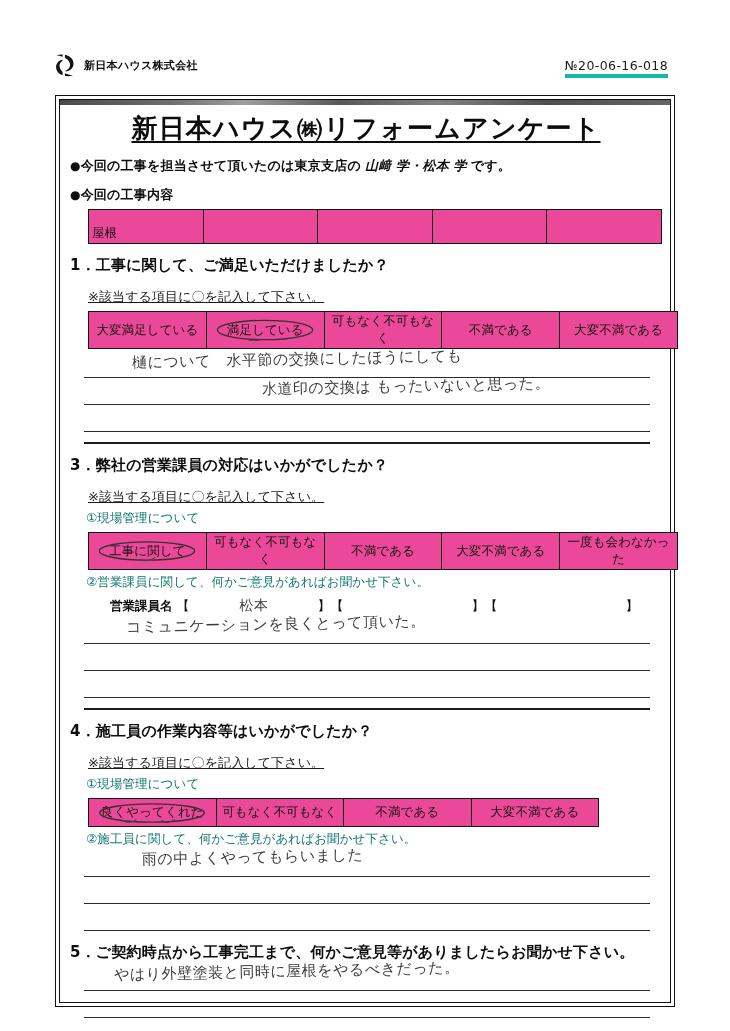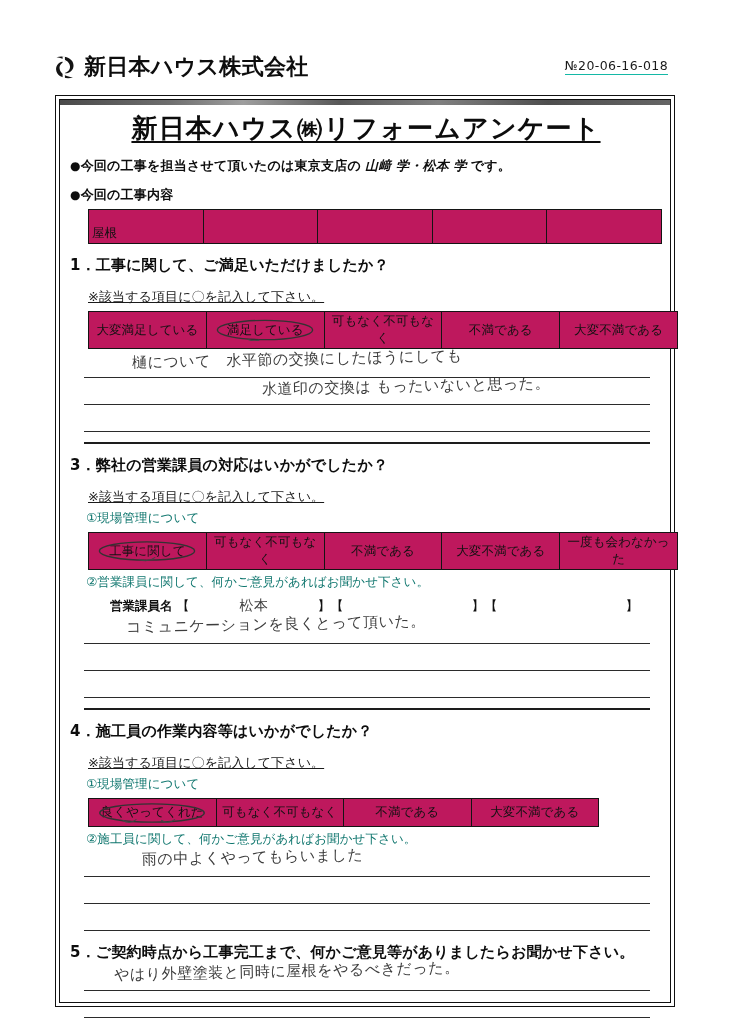--- a/index.html
+++ b/index.html
@@ -36,34 +36,34 @@
     gap: 6px;
   }
   .logo-mark {
     width: 26px;
     height: 27px;
     position: relative;
     flex: none;
   }
   .logo-mark svg { display: block; }
   .company-name {
-    font-size: 22px;
+    font-size: 11px;
     font-weight: bold;
     letter-spacing: 0.3px;
     color: #0d0d0d;
     white-space: nowrap;
   }
   .doc-no {
     position: absolute;
     right: 62px;
     top: 58px;
     font-size: 12.5px;
     letter-spacing: 0.4px;
     color: #1a1a1a;
-    border-bottom: 1px solid #14b8a6;
+    border-bottom: 4px solid #14b8a6;
     padding-bottom: 1px;
     white-space: nowrap;
   }
 
   
   .frame-outer {
     position: absolute;
     left: 55px;
     top: 95px;
     width: 620px;
@@ -123,21 +123,21 @@
   }
   .bullet-line .dot { font-size: 12px; }
   .staff-names { padding: 0 4px; font-style: italic; }
 
   
   .grid {
     border-collapse: collapse;
     table-layout: fixed;
     margin-top: 5px;
     margin-left: 18px;
-    background: #be185d;
+    background: #ec4899;
   }
   .grid td {
     border: 1px solid #141414;
     height: 30px;
     font-size: 12.5px;
     text-align: center;
     vertical-align: middle;
     color: #121212;
     letter-spacing: 0.1px;
     position: relative;

